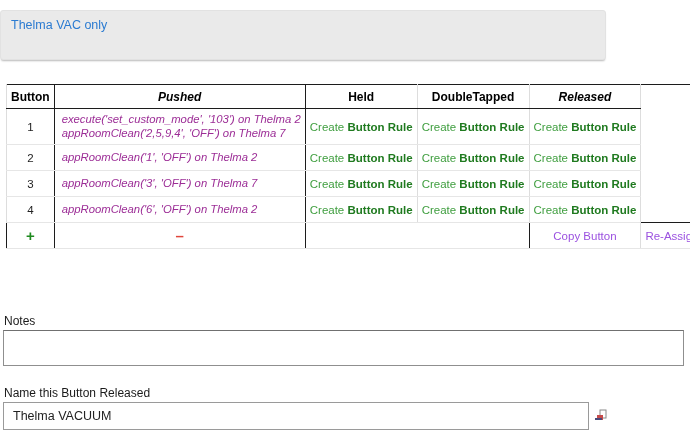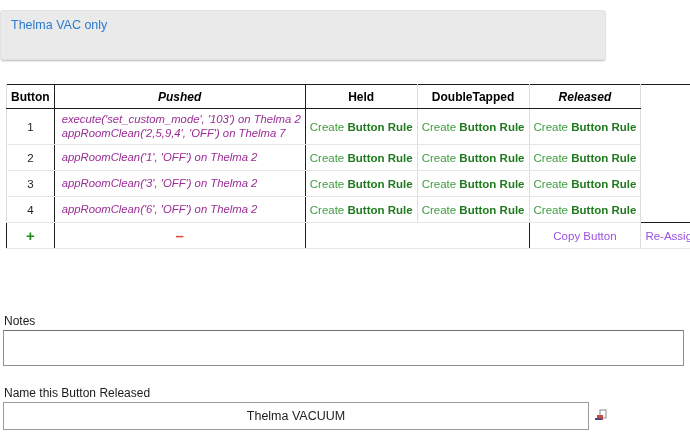--- a/index.html
+++ b/index.html
@@ -131,21 +131,20 @@
   .name-input {
     position: absolute; left: 3px; top: 402px;
     width: 586px; height: 28px;
     border: 1px solid #9a9a9a;
     background: #fff;
     font-family: "Liberation Sans", sans-serif;
     font-size: 12.5px;
     color: #222;
     padding: 0 9px;
     outline: none;
-    text-align: center;
   }
   .resize-icon {
     position: absolute; left: 594px; top: 409px;
     width: 14px; height: 14px;
   }
 </style>
 </head>
 <body>
 
 <div class="page">
@@ -195,21 +194,21 @@
           <span class="create-word">Create </span><span class="rule-word">Button Rule</span>
         </td>
         <td class="cell-action">
           <span class="create-word">Create </span><span class="rule-word">Button Rule</span>
         </td>
       </tr>
 
       <tr class="data-row">
         <td class="cell-btn">3</td>
         <td class="cell-push">
-          <span class="push-line">appRoomClean('3', 'OFF') on Thelma 2</span>
+          <span class="push-line">appRoomClean('3', 'OFF') on Thelma 7</span>
         </td>
         <td class="cell-action">
           <span class="create-word">Create </span><span class="rule-word">Button Rule</span>
         </td>
         <td class="cell-action">
           <span class="create-word">Create </span><span class="rule-word">Button Rule</span>
         </td>
         <td class="cell-action">
           <span class="create-word">Create </span><span class="rule-word">Button Rule</span>
         </td>

